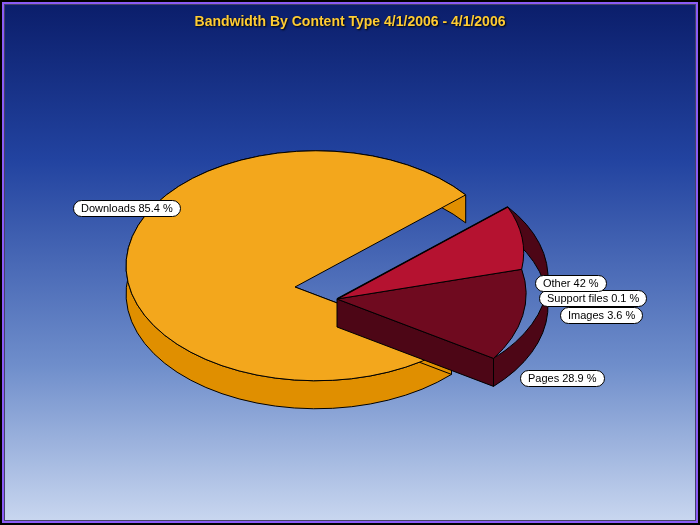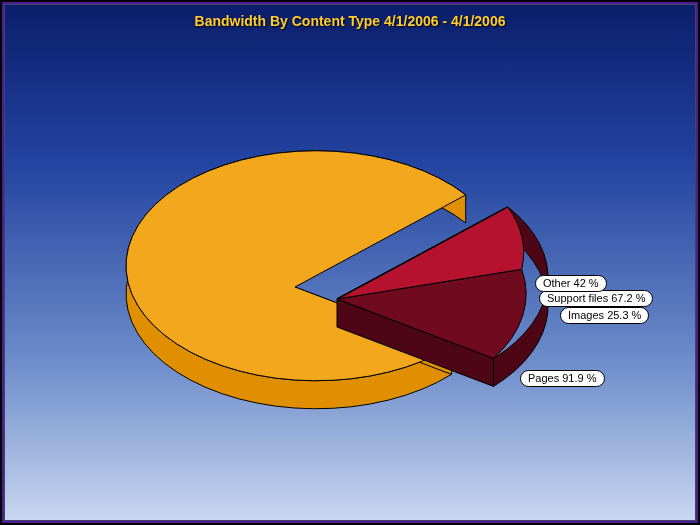--- a/index.html
+++ b/index.html
@@ -8,21 +8,21 @@
     width: 700px;
     height: 525px;
     font-family: Arial, sans-serif;
   }
   .frame {
     width: 700px;
     height: 525px;
     box-sizing: border-box;
     border: 2px solid #000;
     padding: 2px;
-    background: #4c1d95;
+    background: #8b5cf6;
   }
   .chart-area {
     width: 100%;
     height: 100%;
     position: relative;
     background: linear-gradient(to bottom, #0b1e6b 0%, #2243a0 30%, #6f8ecb 70%, #c8d6ef 100%);
     box-sizing: border-box;
     border: 1px solid #446;
     overflow: hidden;
   }
@@ -94,23 +94,24 @@
                Z" fill="#6f0a1f" stroke="#000" stroke-width="1"></path>
 
       <path d="M 332 294
                L 502.7 201.9
                A 190 115 0 0 1 516.7 264.3
                Z" fill="#b51230" stroke="#000" stroke-width="1"></path>
 
       <line x1="332" y1="294" x2="502.7" y2="201.9" stroke="#000" stroke-width="1.5"></line>
     </svg>
 
+    <div class="label" style="left:68px; top:195px;">Downloads 85.4 %</div>
 
-    <div class="label" style="left:515px; top:365px;">Pages 91.9 %</div>
+    <div class="label" style="left:515px; top:365px;">Pages 28.9 %</div>
 
-    <div class="label" style="left:555px; top:302px;">Images 25.3 %</div>
+    <div class="label" style="left:555px; top:302px;">Images 3.6 %</div>
 
-    <div class="label" style="left:534px; top:285px;">Support files 67.2 %</div>
+    <div class="label" style="left:534px; top:285px;">Support files 0.1 %</div>
 
     <div class="label" style="left:530px; top:270px;">Other 42 %</div>
 
   </div>
 </div>
 
 </body></html>

